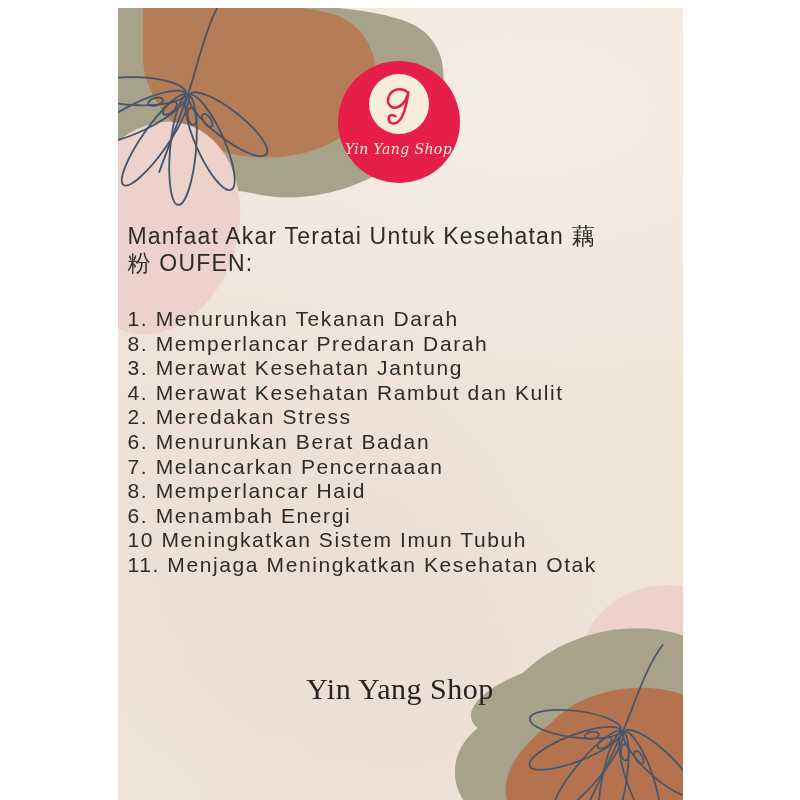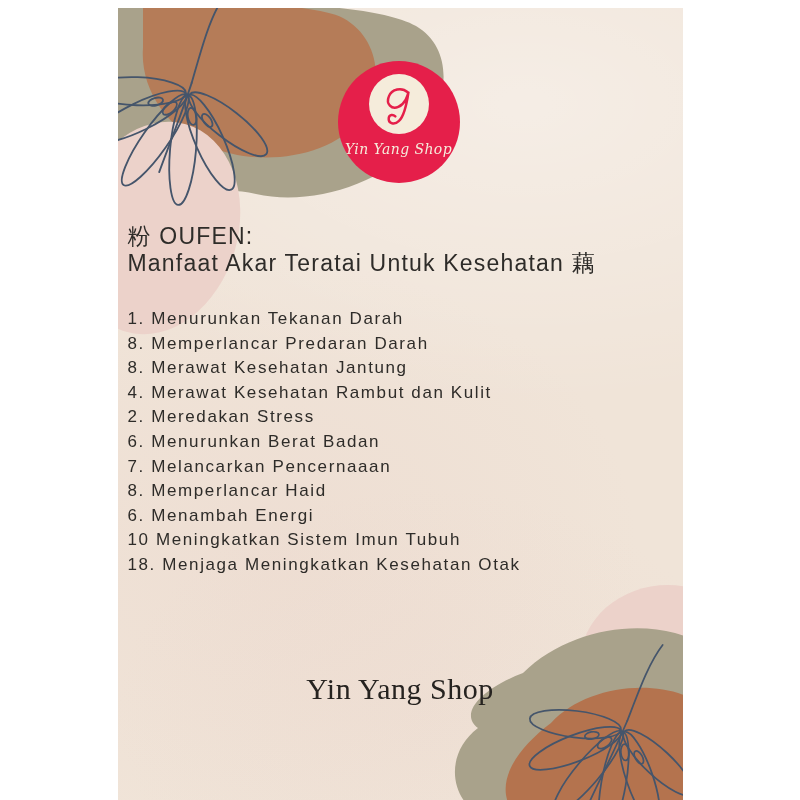--- a/index.html
+++ b/index.html
@@ -49,21 +49,21 @@
   
   .title{
     position:absolute;left:10px;top:215px;width:548px;
     color:var(--text,#2e2c29);
     font-size:23px;line-height:27px;
     letter-spacing:1.2px;
   }
   .benefits{
     position:absolute;left:10px;top:299px;width:552px;
     color:var(--text,#2e2c29);
-    font-size:17px;line-height:24.6px;
+    font-size:21px;line-height:24.6px;
     letter-spacing:1.6px;
     white-space:nowrap;
   }
   .footer{
     position:absolute;left:0;top:664px;width:100%;
     text-align:center;
     color:var(--footer_text,#262320);
     font-family:"Liberation Serif", serif;
     font-size:30px;
     letter-spacing:0.5px;
@@ -111,34 +111,34 @@
     <div class="logo-inner">
       <svg width="44" height="48" viewBox="0 0 60 64">
         <path d="M42 16 C34 9 20 11 16 22 C12 32 20 40 29 36 C38 32 42 21 43 15 C41 29 38 48 30 55 C24 61 15 59 16 51 C17 46 22 46 25 49" fill="none" stroke="var(--logo_red,#e51f4a)" stroke-width="3.4" stroke-linecap="round"></path>
       </svg>
     </div>
     <div class="logo-shopname">Yin Yang Shop</div>
   </div>
 
   <div class="title">
 
-  <div class="title-line">粉 OUFEN:</div>
-      <div class="title-line">Manfaat Akar Teratai Untuk Kesehatan 藕</div>
+  <div class="title-line">Manfaat Akar Teratai Untuk Kesehatan 藕</div>
+      <div class="title-line">粉 OUFEN:</div>
     </div>
 
   <div class="benefits">
 
   <div class="benefit-line">1. Menurunkan Tekanan Darah</div>
       <div class="benefit-line">8. Memperlancar Predaran Darah</div>
-      <div class="benefit-line">8. Merawat Kesehatan Jantung</div>
+      <div class="benefit-line">3. Merawat Kesehatan Jantung</div>
       <div class="benefit-line">4. Merawat Kesehatan Rambut dan Kulit</div>
       <div class="benefit-line">2. Meredakan Stress</div>
       <div class="benefit-line">6. Menurunkan Berat Badan</div>
       <div class="benefit-line">7. Melancarkan Pencernaaan</div>
       <div class="benefit-line">8. Memperlancar Haid</div>
       <div class="benefit-line">6. Menambah Energi</div>
       <div class="benefit-line">10 Meningkatkan Sistem Imun Tubuh</div>
-      <div class="benefit-line">18. Menjaga Meningkatkan Kesehatan Otak</div>
+      <div class="benefit-line">11. Menjaga Meningkatkan Kesehatan Otak</div>
     </div>
 
   <div class="footer">Yin Yang Shop</div>
 
 </div>
 
 </body></html>

